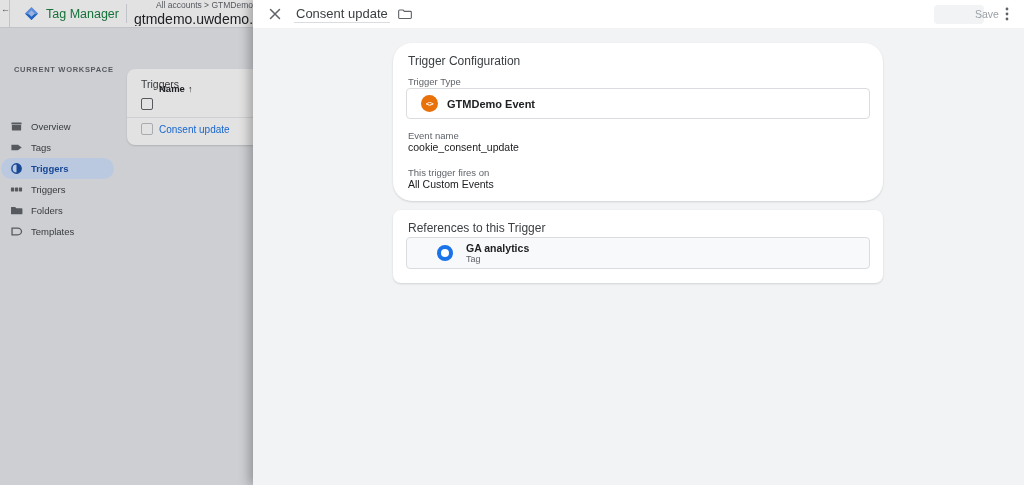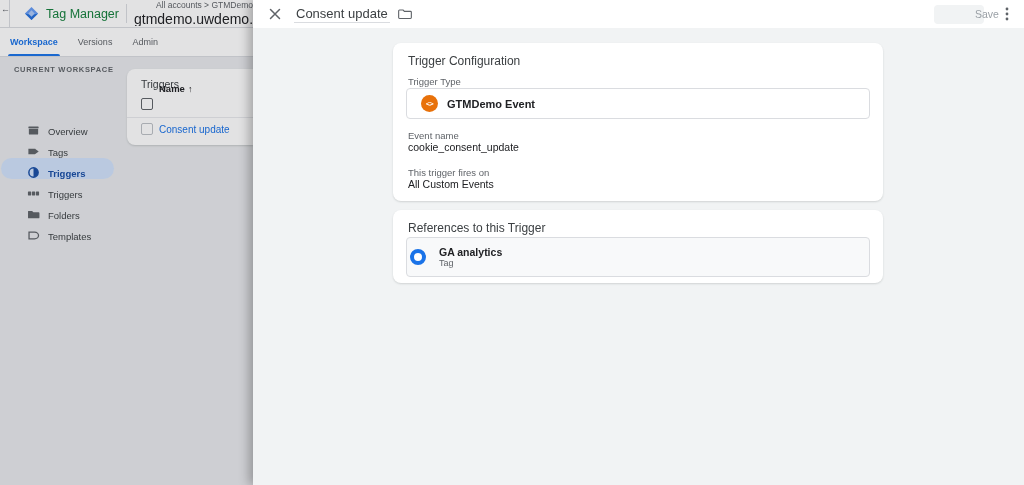--- a/index.html
+++ b/index.html
@@ -21,21 +21,21 @@
   .tab { font-size:9px; color:#5f6368; margin-right:20px; display:flex; align-items:center; position:relative; cursor:pointer; }
   .tab.active { color:#1a73e8; font-weight:700; }
   .tab.active::after { content:""; position:absolute; left:-2px; right:-2px; bottom:0; height:2.5px; background:#1a73e8; border-radius:2px 2px 0 0; }
 
   .section-label { position:absolute; left:14px; top:65px; font-size:7.5px; font-weight:700; letter-spacing:.7px; color:#5f6368; }
   .workspace-selector { position:absolute; left:5px; top:77px; width:110px; height:22px; background:#fff; border:1px solid #dadce0; border-radius:4px; display:flex; align-items:center; justify-content:space-between; padding:0 8px; cursor:pointer; }
   .ws-name { font-size:9.5px; font-weight:700; color:#202124; white-space:nowrap; }
   .ws-chevron { font-size:12px; color:#5f6368; line-height:1; }
 
   .nav { position:absolute; left:1px; top:116px; width:113px; }
-  .nav-item { height:21px; display:flex; align-items:flex-end; padding-left:26px; border-radius:11px; cursor:pointer; }
+  .nav-item { height:21px; display:flex; align-items:center; padding-left:9px; border-radius:11px; cursor:pointer; }
   .nav-item .nav-icon { width:13px; height:13px; flex:none; display:flex; }
   .nav-label { font-size:9.5px; color:#3c4043; margin-left:8px; white-space:nowrap; }
   .nav-item.active { background:#d2e3fc; }
   .nav-item.active .nav-label { color:#174ea6; font-weight:700; }
 
   .triggers-card { position:absolute; left:127px; top:69px; width:126px; height:76px; background:#fff; border-radius:8px 0 0 8px; box-shadow:0 1px 2px rgba(60,64,67,.2); }
   .tl-title { position:absolute; left:14px; top:9px; font-size:10.5px; color:#3c4043; }
   .cbx { position:absolute; width:12px; height:12px; border:1.5px solid #5f6368; border-radius:2px; background:#fff; cursor:pointer; }
   .cbx.light { border-color:#bdc1c6; }
   .tl-colname { position:absolute; left:32px; top:14px; font-size:9.5px; font-weight:700; color:#202124; }
@@ -50,33 +50,33 @@
   .panel-header { position:absolute; left:0; top:0; width:100%; height:28px; background:#fff; display:flex; align-items:center; padding:0 10px 0 15px; }
   .close-btn { width:14px; height:14px; display:flex; cursor:pointer; flex:none; }
   .panel-title { margin-left:12px; font-size:13px; color:#3c4043; border-bottom:1px solid #dadce0; padding:0 2px 1px; cursor:text; white-space:nowrap; }
   .folder-btn { margin-left:8px; display:flex; cursor:pointer; flex:none; }
   .hdr-spacer { flex:1; }
   .save-btn { width:50px; height:19px; background:#f1f3f4; border:none; border-radius:4px; font-size:10.5px; color:#9aa0a6; margin-right:16px; font-family:inherit; cursor:default;padding-left:41px; }
   .kebab-btn { width:14px; height:16px; display:flex; align-items:center; justify-content:center; cursor:pointer; flex:none; }
 
   .panel-body { position:absolute; left:0; top:28px; width:100%; height:457px; background:#f1f3f4; }
   .card { position:absolute; left:140px; width:490px; background:#fff; border-radius:8px; box-shadow:0 1px 2px rgba(60,64,67,.18); }
-  .card-cfg { top:15px; height:158px; }
+  .card-cfg { top:15px; height:158px;border-radius:19px; }
   .card-refs { top:182px; height:73px; }
   .card-title { position:absolute; left:15px; top:11px; font-size:12px; color:#3c4043; }
   .field-label { position:absolute; left:15px; font-size:9.5px; color:#5f6368; }
   .field-value { position:absolute; left:15px; font-size:10.5px; color:#202124; }
   .lbl-type { top:33px; }
   .type-box { position:absolute; left:13px; top:45px; width:464px; height:31px; border:1px solid #dadce0; border-radius:4px; background:#fff; display:flex; align-items:center; padding-left:14px; cursor:pointer; }
   .ce-icon { width:17px; height:17px; border-radius:50%; background:#e8710a; color:#fff; display:flex; align-items:center; justify-content:center; font-size:7px; font-weight:700; font-family:"DejaVu Sans Mono",monospace; letter-spacing:-.5px; flex:none; }
   .ce-label { margin-left:9px; font-size:11px; font-weight:700; color:#202124; }
   .lbl-event { top:87px; } .val-event { top:98px; }
   .lbl-fires { top:124px; } .val-fires { top:135px; }
 
-  .ref-row { position:absolute; left:13px; top:27px; width:464px; height:40px; background:#f8f9fa; border:1px solid #dadce0; border-radius:4px; display:flex; align-items:center; padding-left:3px; cursor:pointer; }
+  .ref-row { position:absolute; left:13px; top:27px; width:464px; height:32px; background:#f8f9fa; border:1px solid #dadce0; border-radius:4px; display:flex; align-items:center; padding-left:30px; cursor:pointer; }
   .ga-icon { width:16px; height:16px; border:4.5px solid #1a73e8; border-radius:50%; background:#fff; flex:none; }
   .ref-text { margin-left:13px; line-height:1.15; }
   .ref-name { font-size:10.5px; font-weight:700; color:#202124; }
   .ref-type { font-size:9px; color:#5f6368; }
 </style>
 </head>
 <body>
 
 <div class="stage">
 
@@ -92,25 +92,20 @@
         </svg>
       </div>
       <div class="product-name">Tag Manager</div>
       <div class="hdr-divider"></div>
       <div class="account-block">
         <div class="breadcrumb">All accounts &gt; GTMDemo</div>
         <div class="container-name">gtmdemo.uwdemo.cz</div>
       </div>
     </div>
 
-    <div class="tab-bar">
-      <div class="tab active">Workspace</div>
-      <div class="tab">Versions</div>
-      <div class="tab">Admin</div>
-    </div>
 
     <div class="section-label">CURRENT WORKSPACE</div>
 
     <div class="nav">
       <div class="nav-item">
         <span class="nav-icon">
           <svg viewBox="0 0 14 14">
               <rect x="1.5" y="2.6" width="11" height="2" rx=".6" fill="#5f6368"></rect>
               <path d="M2 5.2h10v5.2a1 1 0 0 1-1 1H3a1 1 0 0 1-1-1z" fill="#5f6368"></path>
             </svg>

